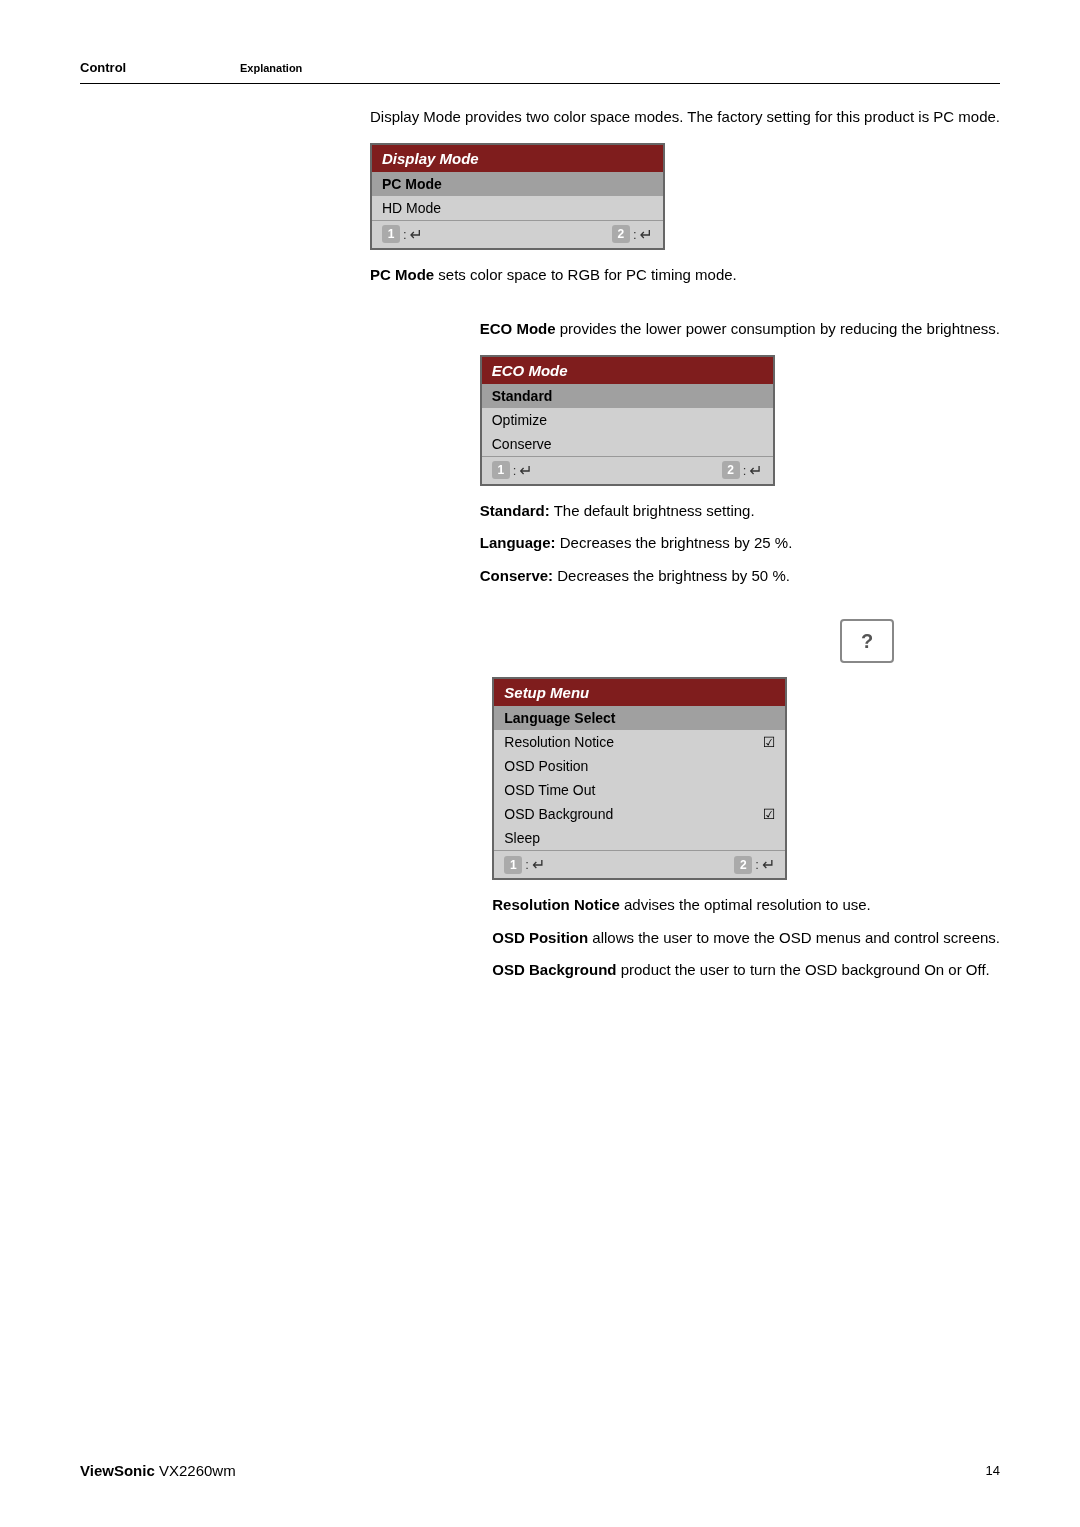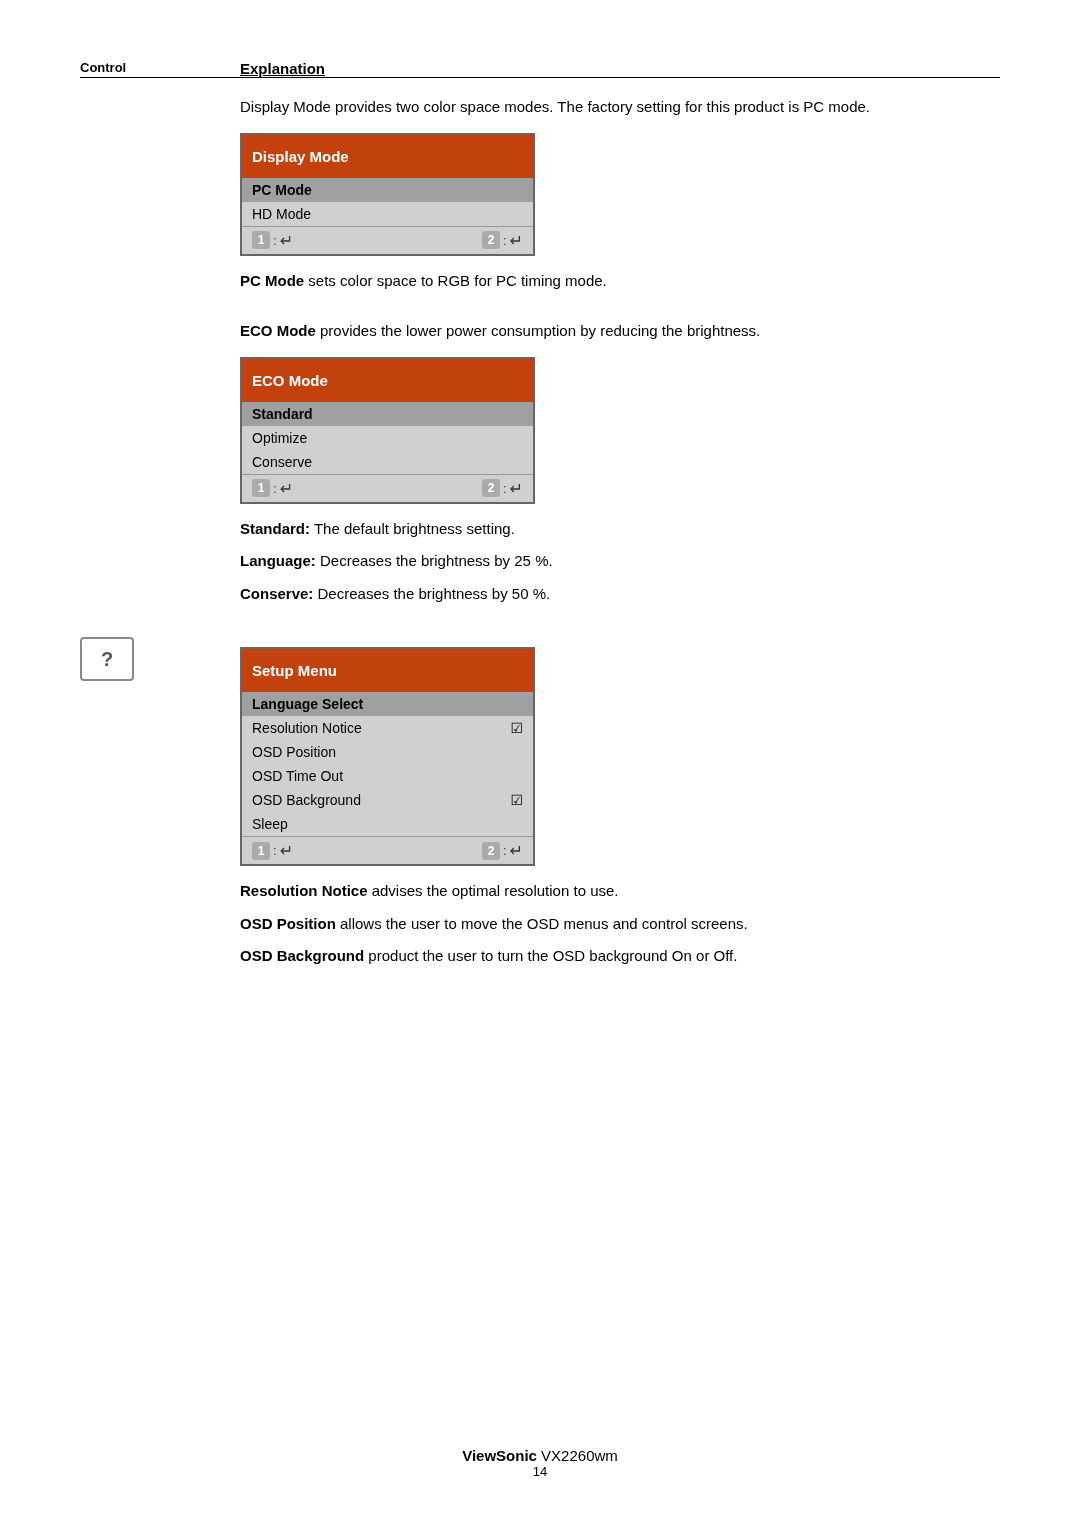--- a/index.html
+++ b/index.html
@@ -15,48 +15,48 @@
     .page {
       width: 1080px;
       min-height: 1527px;
       padding: 60px 80px 80px 80px;
       position: relative;
     }
     
     .header-row {
       display: flex;
       flex-direction: row;
-      align-items: flex-start;
+      align-items: center;
       border-bottom: 1.5px solid #000;
-      padding-bottom: 0;
+      padding-bottom: 8px;
       margin-bottom: 18px;
     }
     .header-control {
       font-size: 13px;
       font-weight: bold;
       width: 160px;
       flex-shrink: 0;
     }
     .header-explanation {
-      font-size: 15px;
-      font-weight: bold;
-      text-decoration: underline;
+      font-size: 11px;
+      font-weight: bold;
     }
 
     
     .content {
       display: flex;
       flex-direction: column;
     }
 
     
     .section-row {
       display: flex;
-      flex-direction: row;
+      flex-direction: column;
       margin-bottom: 18px;
+      align-items: flex-end;
     }
     .icon-col {
       width: 160px;
       flex-shrink: 0;
       display: flex;
       align-items: flex-start;
       justify-content: flex-start;
       padding-top: 4px;
     }
     .icon-box {
@@ -77,25 +77,26 @@
 
     
     .osd-box {
       border: 2px solid #666;
       background: #d0d0d0;
       width: 295px;
       margin: 14px 0 14px 0;
       font-family: Arial, Helvetica, sans-serif;
     }
     .osd-title-bar {
-      background: #c2410c;
+      background: #7f1d1d;
       color: #fff;
       font-size: 15px;
       font-weight: bold;
-      padding: 13px 10px;
+      padding: 5px 10px;
+      font-style: italic;
     }
     .osd-item {
       padding: 4px 10px;
       font-size: 14px;
       font-weight: normal;
       color: #000;
       background: #d0d0d0;
     }
     .osd-item.selected {
       background: #a0a0a0;
@@ -141,21 +142,21 @@
       font-weight: bold;
     }
 
     
     .page-footer {
       position: absolute;
       bottom: 48px;
       left: 80px;
       right: 80px;
       display: flex;
-      flex-direction: column;
+      flex-direction: row;
       justify-content: space-between;
       align-items: center;
       border-top: none;
     }
     .footer-brand {
       font-size: 15px;
     }
     .footer-brand b {
       font-weight: bold;
     }

